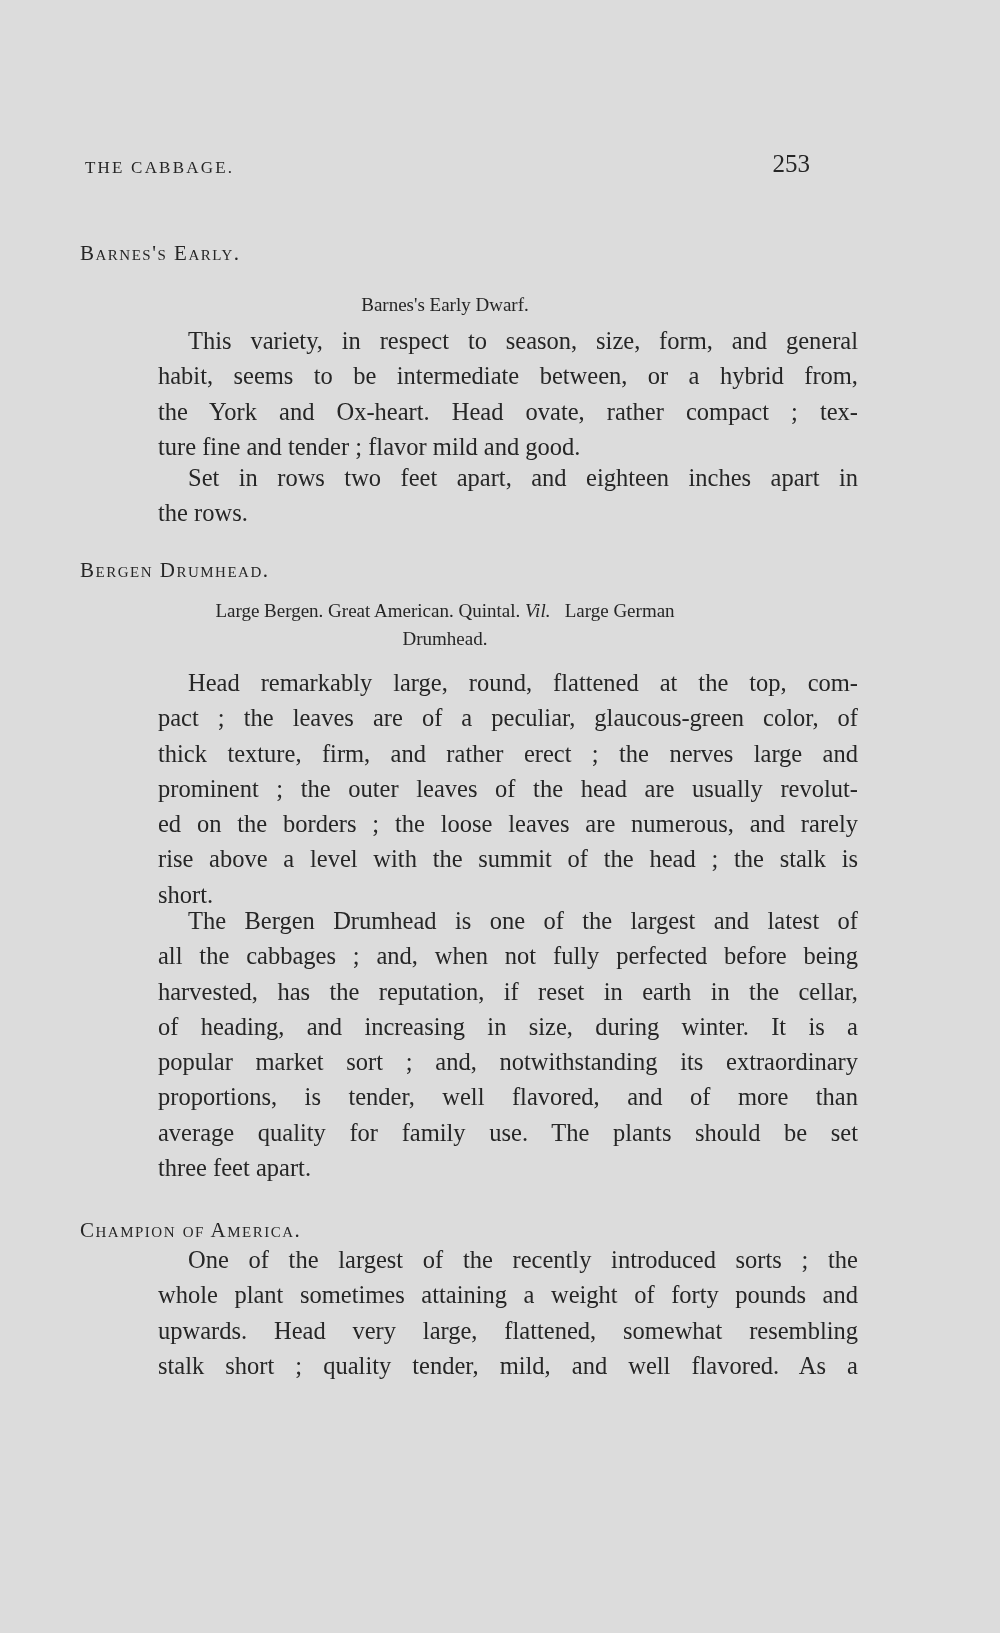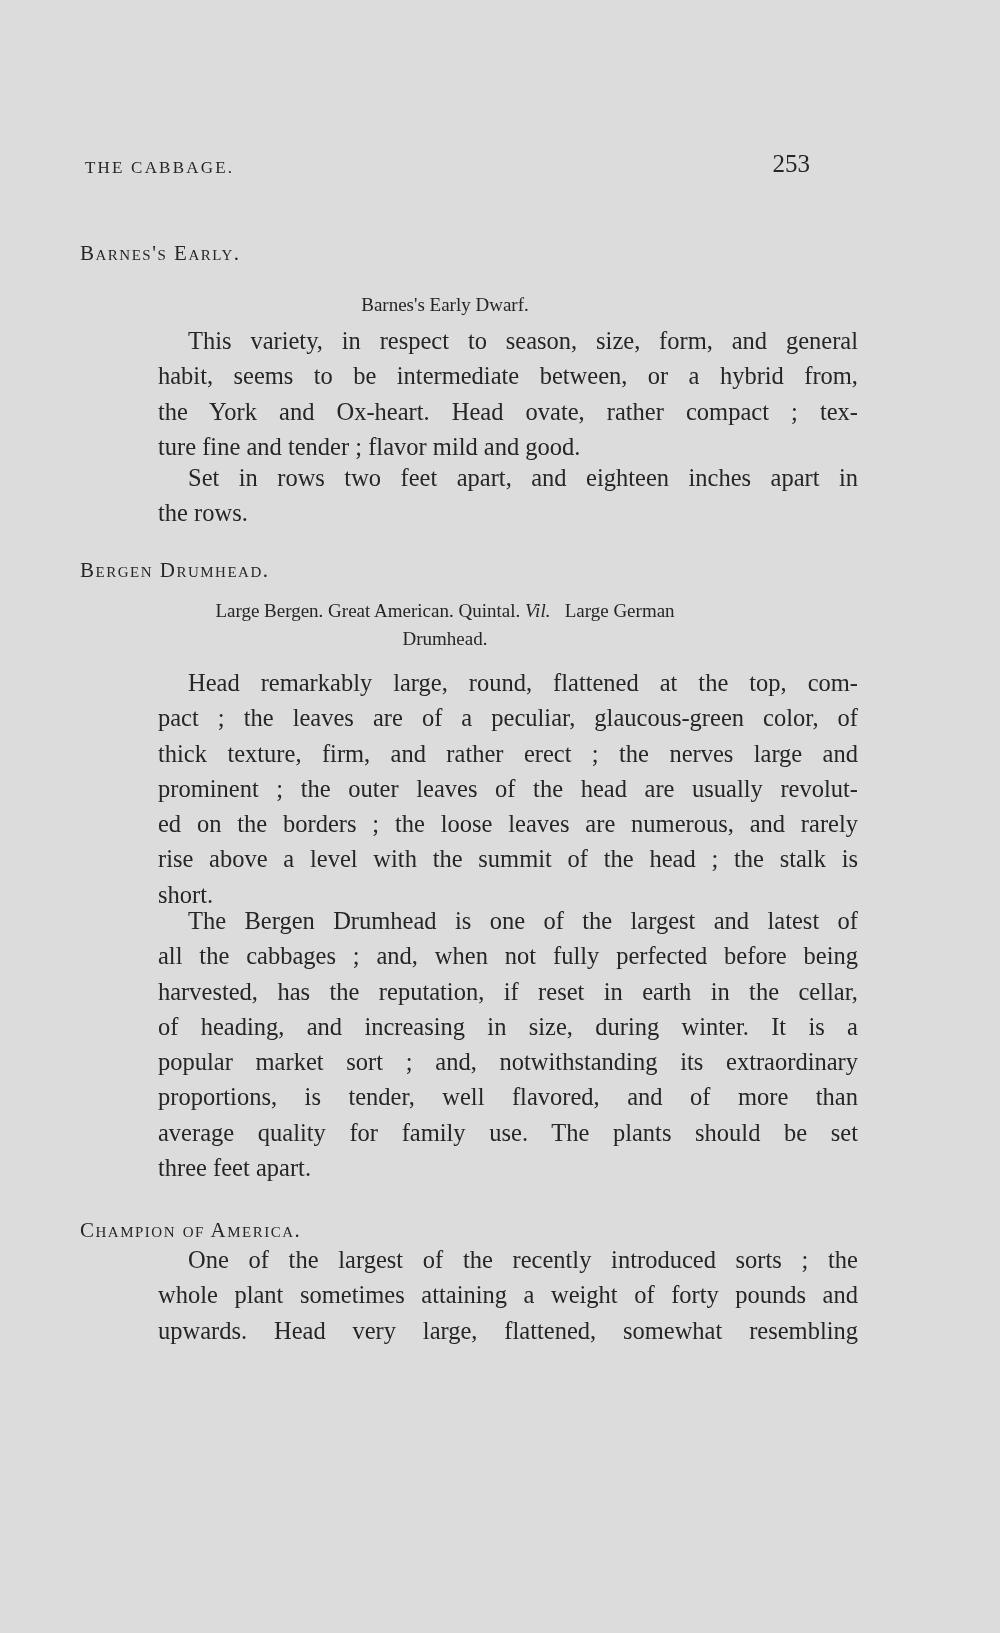--- a/index.html
+++ b/index.html
@@ -158,20 +158,21 @@
     </div>
 
     <div class="heading" data-name="section-heading-champion-of-america" style="top:1238px;margin-top:28px;">Champion of America.</div>
 
     <div class="para" data-name="paragraph-champion-description" style="top:1231px; margin-top:0;">
     </div>
     <div class="para" data-name="paragraph-champion-body" style="top:1232px;">
       <span class="line first" data-name="text-line" style="margin-top:0;"><span>One of the largest of the recently introduced sorts ;  the</span></span>
       <span class="line" data-name="text-line"><span>whole plant sometimes attaining a weight of forty pounds and</span></span>
       <span class="line" data-name="text-line"><span>upwards.   Head very large, flattened, somewhat resembling</span></span>
+      <span class="line" data-name="text-line"><span>stalk short ;  quality tender, mild, and well flavored.   As a</span></span>
     </div>
 
   </div>
 </div>
 
 <style>
   
   [data-name="paragraph-champion-body"] { top: 1232px !important; transform: translateY(0); }
   [data-name="section-heading-champion-of-america"] { top: 1190px !important; }
 </style>

